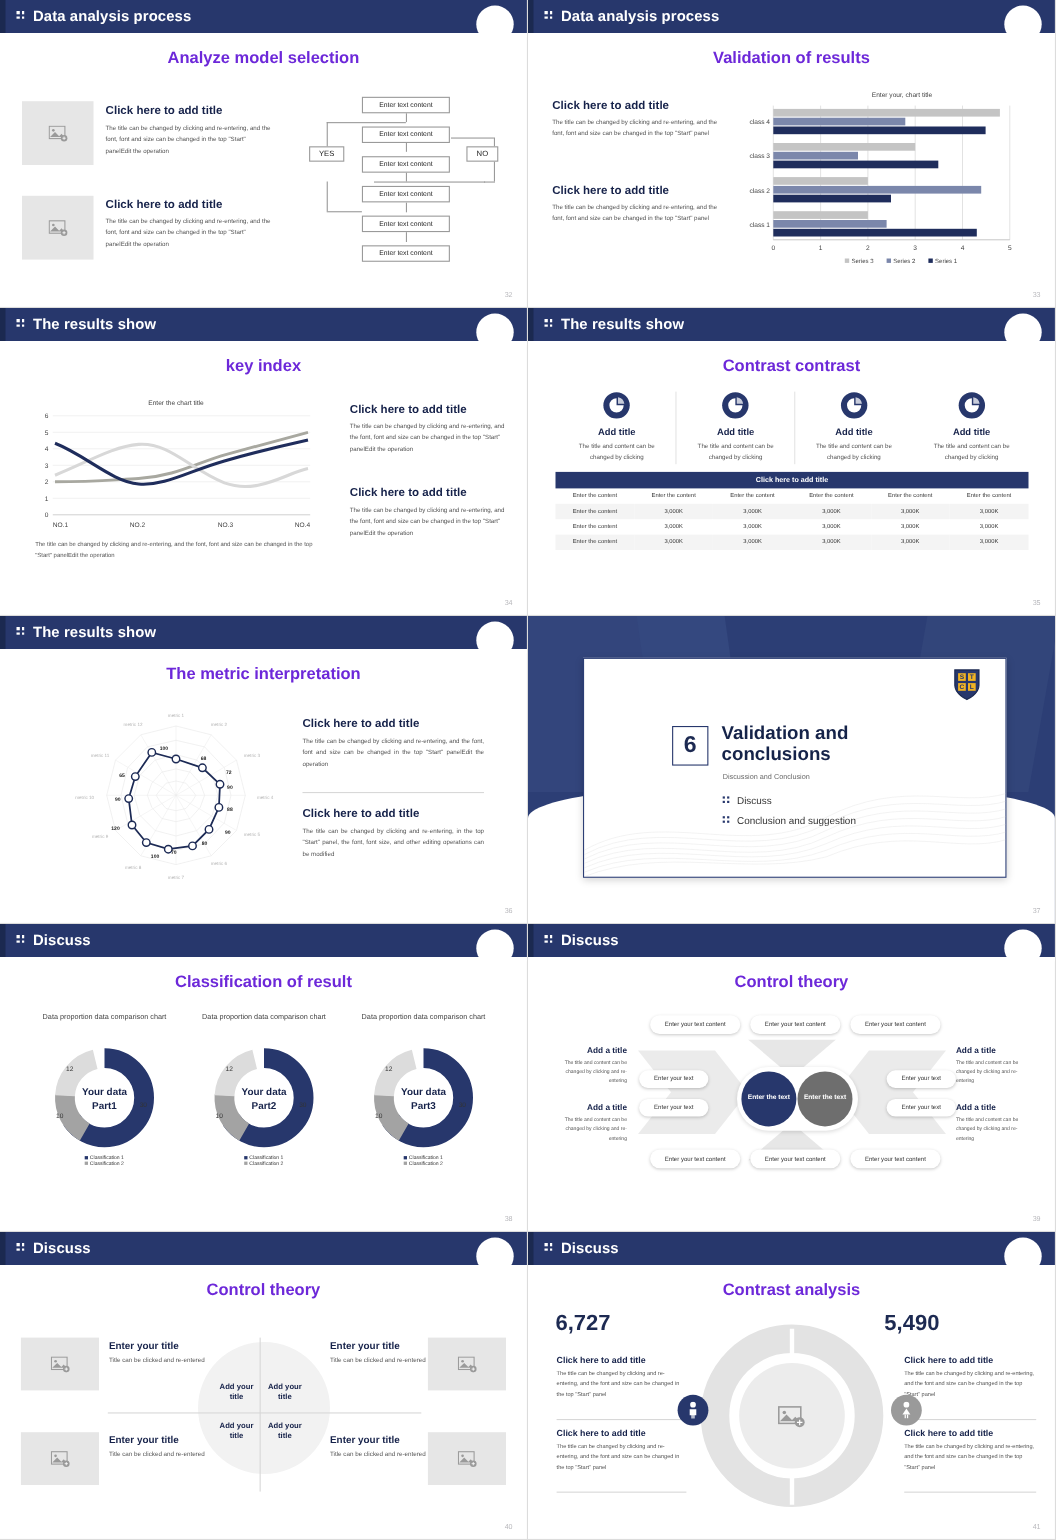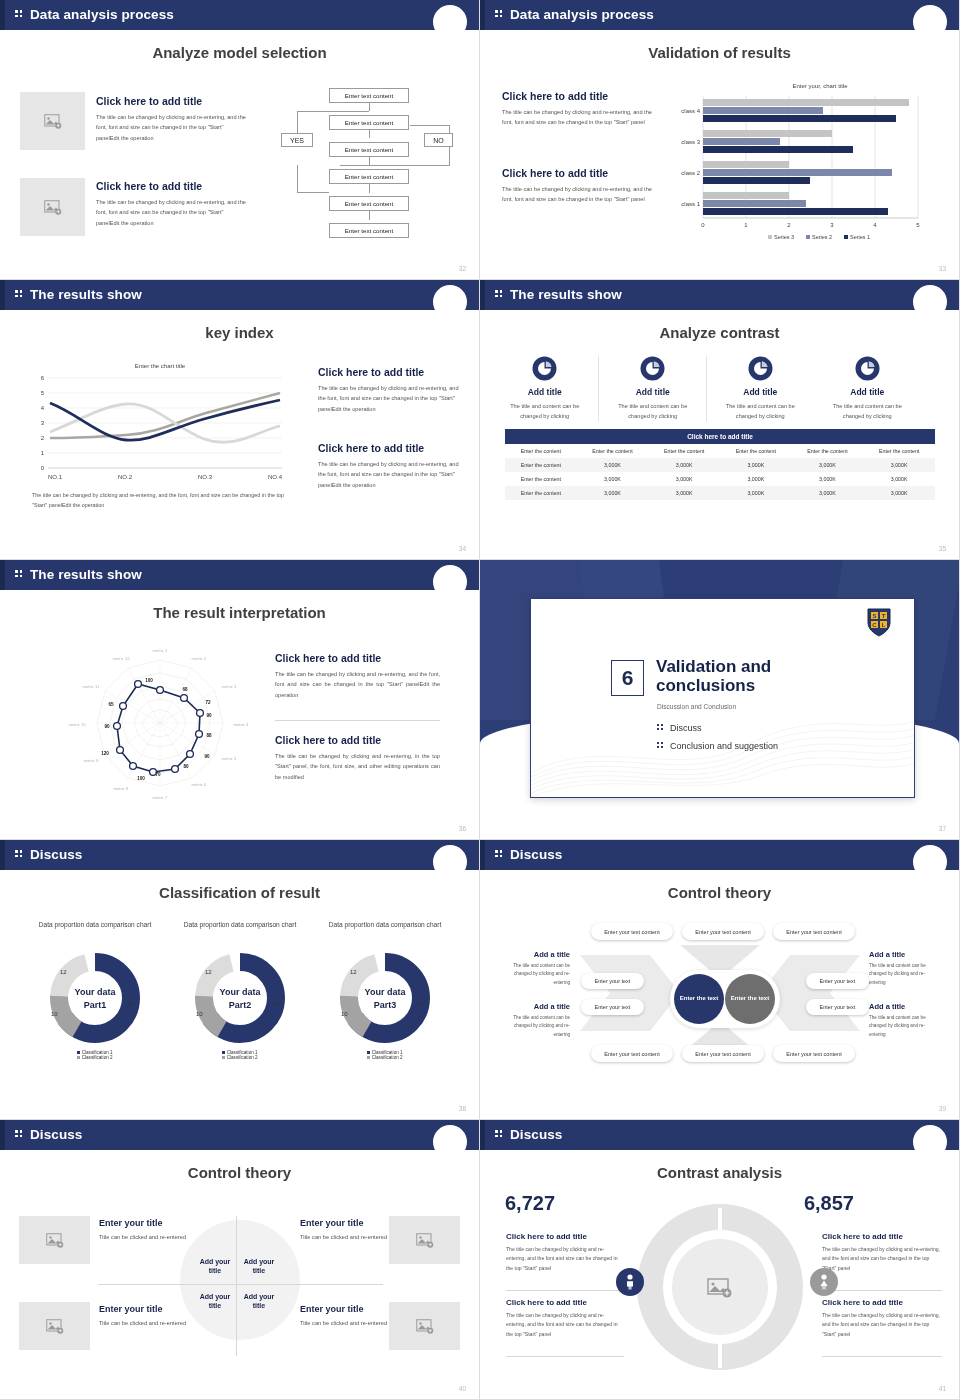--- a/index.html
+++ b/index.html
@@ -18,21 +18,21 @@
   .bar-title { position:absolute; left:30px; top:7px; color:#fff; font-size:13.5px; font-weight:bold; letter-spacing:.1px;}
   .dots4 { position:absolute; left:15px; top:10px; width:9px; height:11px; }
   .dots4 i { position:absolute; width:2.5px; height:2.5px; background:#fff; border-radius:0; display:block;}
   .dots4 i:nth-child(1){left:0;top:0}.dots4 i:nth-child(2){left:0;top:4.5px}
   .dots4 i:nth-child(3){left:4.5px;top:0}.dots4 i:nth-child(4){left:4.5px;top:4.5px}
   .bar-under { position:absolute; top:30px; left:0; right:0; height:4px; background:#fff; }
   
   .shield-wrap { position:absolute; right:14px; top:6px; width:30px; height:34px; z-index:6;}
   .shield-wrap.onbar::before{content:"";position:absolute;left:-2px;top:-1px;width:34px;height:34px;border-radius:50%;background:#fff;}
   .pg { position:absolute; right:13px; bottom:7px; font-size:6.5px; color:#b9b9bd; }
-  .sl-title { position:absolute; top:44px; left:0; right:0; text-align:center; font-size:15px; font-weight:bold; color:#404040; }
+  .sl-title { position:absolute; top:44px; left:0; right:0; text-align:center; font-size:15px; font-weight:bold; color:#6d28d9; }
   .txt-h { font-size:10.5px; font-weight:bold; color:#16224a; }
   .txt-b { font-size:5.6px; color:#555; line-height:1.85; }
   .ph-img { background:#e6e6e6; display:flex; align-items:center; justify-content:center; }
   .ph-ic { width:18px; height:15px; }
   
   .fbox { position:absolute; border:1px solid #9a9a9a; background:#fff; font-size:6.2px; color:#222;
           display:flex; align-items:center; justify-content:center; }
   .ln { position:absolute; background:#9a9a9a; }
   
   .ct { font-size:6px; fill:#444; }
@@ -301,23 +301,23 @@
   <div class="bar-under"></div>
   <div class="shield-wrap onbar">
     <svg width="30" height="34" viewBox="0 0 30 34">
           <path d="M4 4 H26 V18 C26 26 15 31 15 31 C15 31 4 26 4 18 Z" fill="#27376c" stroke="#1b2950"></path>
       <rect x="7" y="7" width="7" height="7" fill="#f0b323"></rect>
           <rect x="16" y="7" width="7" height="7" fill="#f0b323"></rect>
       <rect x="7" y="16" width="7" height="7" fill="#f0b323"></rect>
           <rect x="16" y="16" width="7" height="7" fill="#f0b323"></rect>
         </svg>
   </div>
-  <div class="sl-title">Analyze contrast</div>
-
-  <div style="position:absolute;left:11px;top:76px;width:430px;display:flex;">
+  <div class="sl-title">Contrast contrast</div>
+
+  <div style="position:absolute;left:27px;top:76px;width:430px;display:flex;">
     <div style="width:117px;text-align:center">
       <svg width="25" height="25" viewBox="0 0 25 25" style="margin:0 auto;display:block">
             <circle cx="12.5" cy="12.5" r="12" fill="#27376c"></circle>
             <path d="M12.5 6 A6.5 6.5 0 1 0 19 12.5 L12.5 12.5 Z" fill="#fff"></path>
             <path d="M13.8 5.2 A7 7 0 0 1 19.6 11 L13.8 11 Z" fill="#fff" opacity=".75"></path>
           </svg>
       <div class="txt-h" style="margin-top:6px;font-size:8.5px">Add title</div>
       <div class="txt-b" style="margin-top:4px;padding:0 14px">The title and content can be changed by clicking</div>
     </div>
     <div style="width:117px;text-align:center;border-left:1px solid #e4e4e4">
@@ -405,21 +405,21 @@
   <div class="bar-under"></div>
   <div class="shield-wrap onbar">
     <svg width="30" height="34" viewBox="0 0 30 34">
           <path d="M4 4 H26 V18 C26 26 15 31 15 31 C15 31 4 26 4 18 Z" fill="#27376c" stroke="#1b2950"></path>
       <rect x="7" y="7" width="7" height="7" fill="#f0b323"></rect>
           <rect x="16" y="7" width="7" height="7" fill="#f0b323"></rect>
       <rect x="7" y="16" width="7" height="7" fill="#f0b323"></rect>
           <rect x="16" y="16" width="7" height="7" fill="#f0b323"></rect>
         </svg>
   </div>
-  <div class="sl-title">The result interpretation</div>
+  <div class="sl-title">The metric interpretation</div>
 
   <svg style="position:absolute;left:45px;top:78px" width="230" height="175">
     <g fill="none" stroke="#e9e9e9" stroke-width="0.6">
       <polygon points="115,22 147,30 170,53 178,85 170,117 147,140 115,148 83,140 60,117 52,85 60,53 83,30"></polygon>
       <polygon points="115,35 141,41 159,60 165,85 159,110 141,129 115,135 89,129 71,110 65,85 71,60 89,41"></polygon>
       <polygon points="115,48 134,53 148,67 153,85 148,103 134,117 115,122 96,117 82,103 77,85 82,67 96,53"></polygon>
       <polygon points="115,61 128,64 137,74 141,85 137,96 128,106 115,109 102,106 93,96 89,85 93,74 102,64"></polygon>
       <polygon points="115,72 124,74 130,81 133,85 130,90 124,97 115,99 106,97 100,90 97,85 100,81 106,74"></polygon>
     </g>
     <g stroke="#ededed" stroke-width="0.5">
@@ -795,21 +795,21 @@
           <path d="M4 4 H26 V18 C26 26 15 31 15 31 C15 31 4 26 4 18 Z" fill="#27376c" stroke="#1b2950"></path>
       <rect x="7" y="7" width="7" height="7" fill="#f0b323"></rect>
           <rect x="16" y="7" width="7" height="7" fill="#f0b323"></rect>
       <rect x="7" y="16" width="7" height="7" fill="#f0b323"></rect>
           <rect x="16" y="16" width="7" height="7" fill="#f0b323"></rect>
         </svg>
   </div>
   <div class="sl-title">Contrast analysis</div>
 
   <div class="kpi" style="position:absolute;left:25px;top:72px">6,727</div>
-  <div class="kpi" style="position:absolute;right:105px;top:72px">6,857</div>
+  <div class="kpi" style="position:absolute;right:105px;top:72px">5,490</div>
 
   <div style="position:absolute;left:26px;top:112px;width:118px">
     <div class="txt-h" style="font-size:8px">Click here to add title</div>
     <div class="txt-b" style="font-size:5.1px;margin-top:4px">The title can be changed by clicking and re-entering, and the font and size can be changed in the top "Start" panel</div>
   </div>
   <div class="hr-l" style="left:26px;top:170px;width:118px"></div>
   <div style="position:absolute;left:26px;top:178px;width:118px">
     <div class="txt-h" style="font-size:8px">Click here to add title</div>
     <div class="txt-b" style="font-size:5.1px;margin-top:4px">The title can be changed by clicking and re-entering, and the font and size can be changed in the top "Start" panel</div>
   </div>

